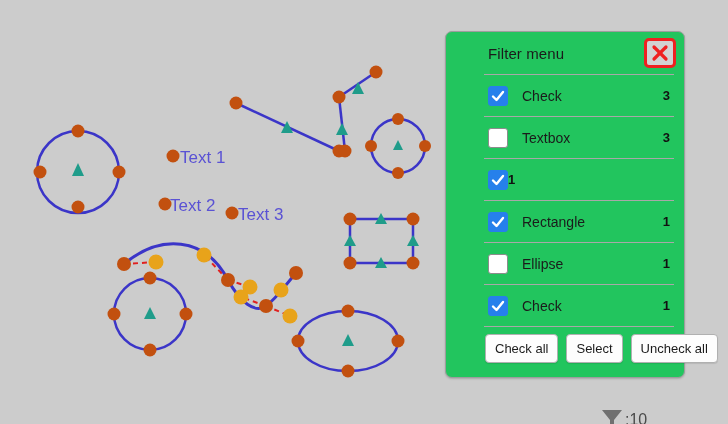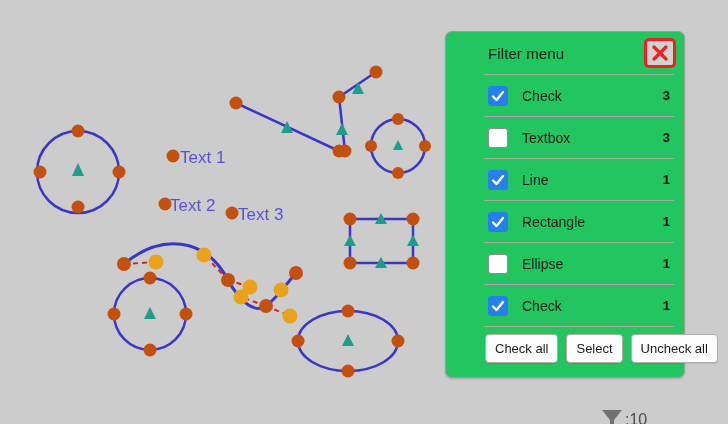--- a/index.html
+++ b/index.html
@@ -278,21 +278,20 @@
       <span class="row-count">3</span>
     </div>
     <div class="sep"></div>
 
     <div class="filter-row">
       <span class="cb on">
         <svg width="14" height="14" viewBox="0 0 14 14">
           <polyline points="2,7.5 5.5,11 12,3" fill="none" stroke="#ffffff" stroke-width="2.4" stroke-linecap="round" stroke-linejoin="round"></polyline>
         </svg>
       </span>
-      <span class="row-label">Line</span>
       <span class="row-count">1</span>
     </div>
     <div class="sep"></div>
 
     <div class="filter-row">
       <span class="cb on">
         <svg width="14" height="14" viewBox="0 0 14 14">
           <polyline points="2,7.5 5.5,11 12,3" fill="none" stroke="#ffffff" stroke-width="2.4" stroke-linecap="round" stroke-linejoin="round"></polyline>
         </svg>
       </span>

